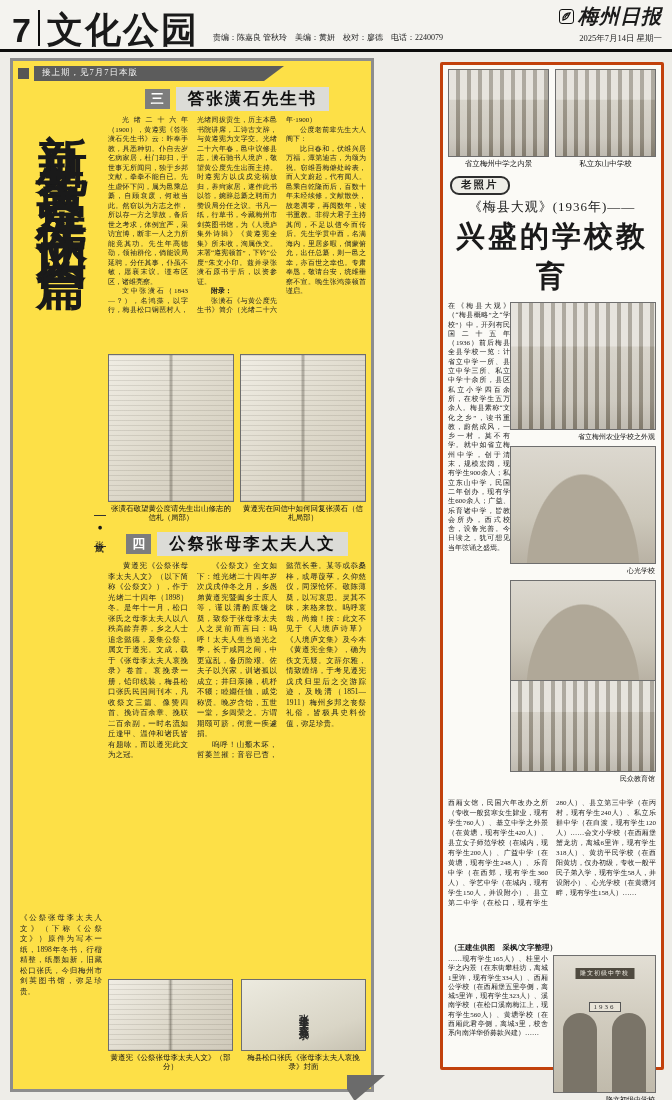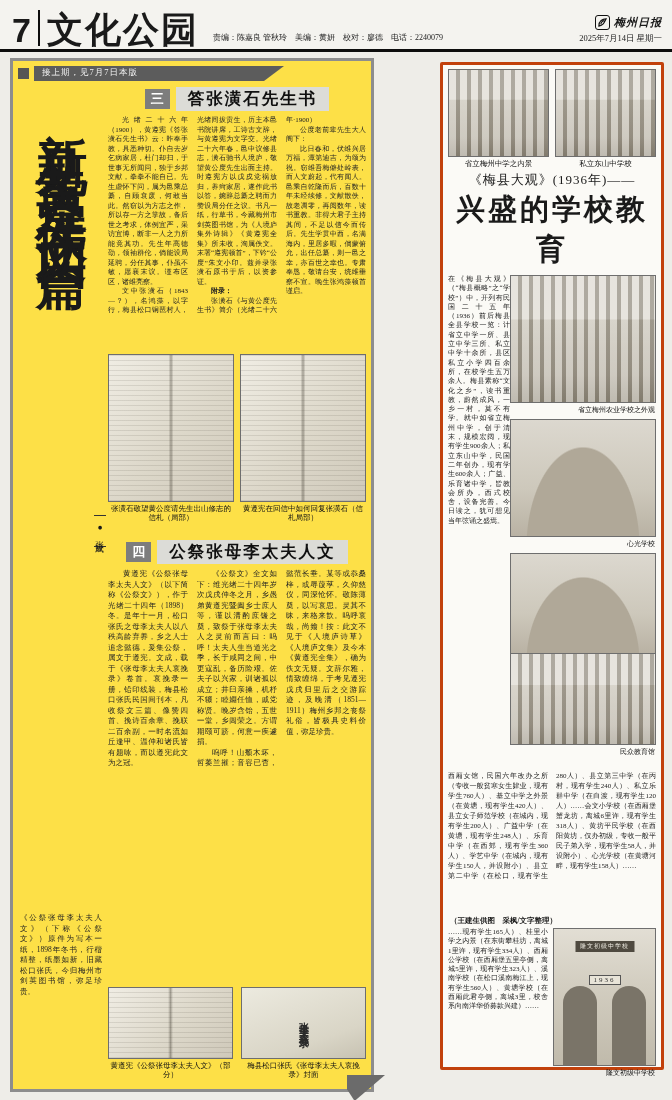--- a/index.html
+++ b/index.html
@@ -18,21 +18,21 @@
          padding:4px 10px 3px 12px; }
   .hdr-left { display:flex; align-items:flex-end; }
   .page-num { font-family:"Liberation Sans",sans-serif; font-size:34px; font-weight:bold; line-height:.9; padding-right:7px; }
   .hdr-div { width:2px; height:36px; background:#0d0d0d; margin-right:7px; }
   .section-name { font-family:"Liberation Sans",sans-serif; font-size:36px; font-weight:900; letter-spacing:2px; line-height:.9; }
   .credits { font-size:8px; color:#222; margin:0 0 3px 14px; white-space:nowrap; }
   .hdr-right { text-align:right; padding-bottom:1px; }
   .masthead { display:flex; align-items:center; justify-content:flex-end; gap:4px; }
   .m-logo { width:15px; height:15px; border:1.5px solid #111; border-radius:3px; display:flex; align-items:center; justify-content:center; }
   .m-logo svg { display:block; }
-  .m-name { font-size:11px; font-weight:bold; font-style:italic; letter-spacing:1px;text-align:right; }
+  .m-name { font-size:20px; font-weight:bold; font-style:italic; letter-spacing:1px;text-align:right; }
   .hdr-date { font-size:8.5px; margin-top:3px; }
 
   
   .lpanel { position:absolute; left:10px; top:58px; width:364px; height:1034px;
             background:#fde047; border:3px solid #8d8d8d; padding:4px 5px 5px 5px; }
   .lpanel .fold { position:absolute; right:-14px; bottom:-12px; width:38px; height:26px;
                   background:#6b6b6b; clip-path:polygon(0 0,100% 0,20% 100%,0 55%); }
   .banner { position:relative; height:15px; margin:1px 0 4px 0; display:flex; align-items:center; }
   .banner-sq { width:11px; height:11px; background:#555; margin-right:5px; }
   .banner-bar { background:#5c5c5c; color:#f2f2f2; font-size:8.5px; letter-spacing:1px;
@@ -50,21 +50,21 @@
   .sec-hd { display:flex; justify-content:center; align-items:center; gap:6px; margin:2px 0 5px 0; }
   .sec-num { background:#7d7d7d; color:#fff; font-weight:bold; font-size:13px; padding:1px 6px; }
   .sec-title { background:#dcdcd7; color:#101010; font-weight:bold; font-size:16.5px; letter-spacing:2px; padding:1px 12px; }
   .tcols3 { column-count:3; column-gap:9px; height:232px; overflow:hidden;
             font-size:7px; line-height:9.5px; text-align:justify; color:#222; }
   .tcols3 p { text-indent:14px; }
   .tcols4 { column-count:3; column-gap:9px; height:412px; overflow:hidden;
             font-size:7.5px; line-height:10.5px; text-align:justify; color:#222; }
   .tcols4 p { text-indent:15px; }
   .app-label { font-weight:bold; }
-  .midph { display:flex; gap:6px; margin:6px 0 16px 0; }
+  .midph { display:flex; gap:6px; margin:6px 0 8px 0; }
   .midph .ph-w { flex:1; }
   .photo { border:1px solid #6e6e6e; position:relative; overflow:hidden; }
   .photo-doc { background:
       linear-gradient(90deg, transparent 48%, rgba(40,35,25,.35) 50%, transparent 52%),
       repeating-linear-gradient(0deg, rgba(30,25,15,.10) 0 1px, transparent 1px 5px),
       linear-gradient(135deg,#f0ede4 0%, #ddd8ca 55%, #cfc9ba 100%); }
   .photo-cover { background: linear-gradient(160deg,#eceadf 0%, #d9d5c6 70%, #c7c2b2 100%);
       display:flex; align-items:center; justify-content:center; }
   .cover-txt { writing-mode:vertical-rl; text-orientation:upright; font-weight:bold;
                font-size:10px; letter-spacing:2px; color:#2b2b2b; }
@@ -206,20 +206,23 @@
     <div class="ph-w">
       <div class="photo photo-building" style="height:88px;"></div>
       <div class="caption">省立梅州中学之内景</div>
     </div>
     <div class="ph-w">
       <div class="photo photo-building" style="height:88px;"></div>
       <div class="caption">私立东山中学校</div>
     </div>
   </div>
 
+  <div class="badge-row">
+    <span class="badge">老照片</span>
+  </div>
   <div class="kicker">《梅县大观》(1936年)——</div>
   <div class="btitle">兴盛的学校教育</div>
 
   <div class="flow">
     <div class="flow-txt">在《梅县大观》（“梅县概略”之“学校”）中，开列有民国二十五年（1936）前后梅县全县学校一览：计省立中学一所、县立中学三所、私立中学十余所，县区私立小学四百余所，在校学生五万余人。梅县素称“文化之乡”，读书重教，蔚然成风，一乡一村，莫不有学。就中如省立梅州中学，创于清末，规模宏阔，现有学生900余人；私立东山中学，民国二年创办，现有学生600余人；广益、乐育诸中学，皆教会所办，西式校舍，设备完善。今日读之，犹可想见当年弦诵之盛焉。</div>
     <div class="flow-phs">
       <div class="photo photo-building" style="height:128px;"></div>
       <div class="rcap">省立梅州农业学校之外观</div>
       <div class="photo photo-land" style="height:118px;"></div>
       <div class="rcap">心光学校</div>

